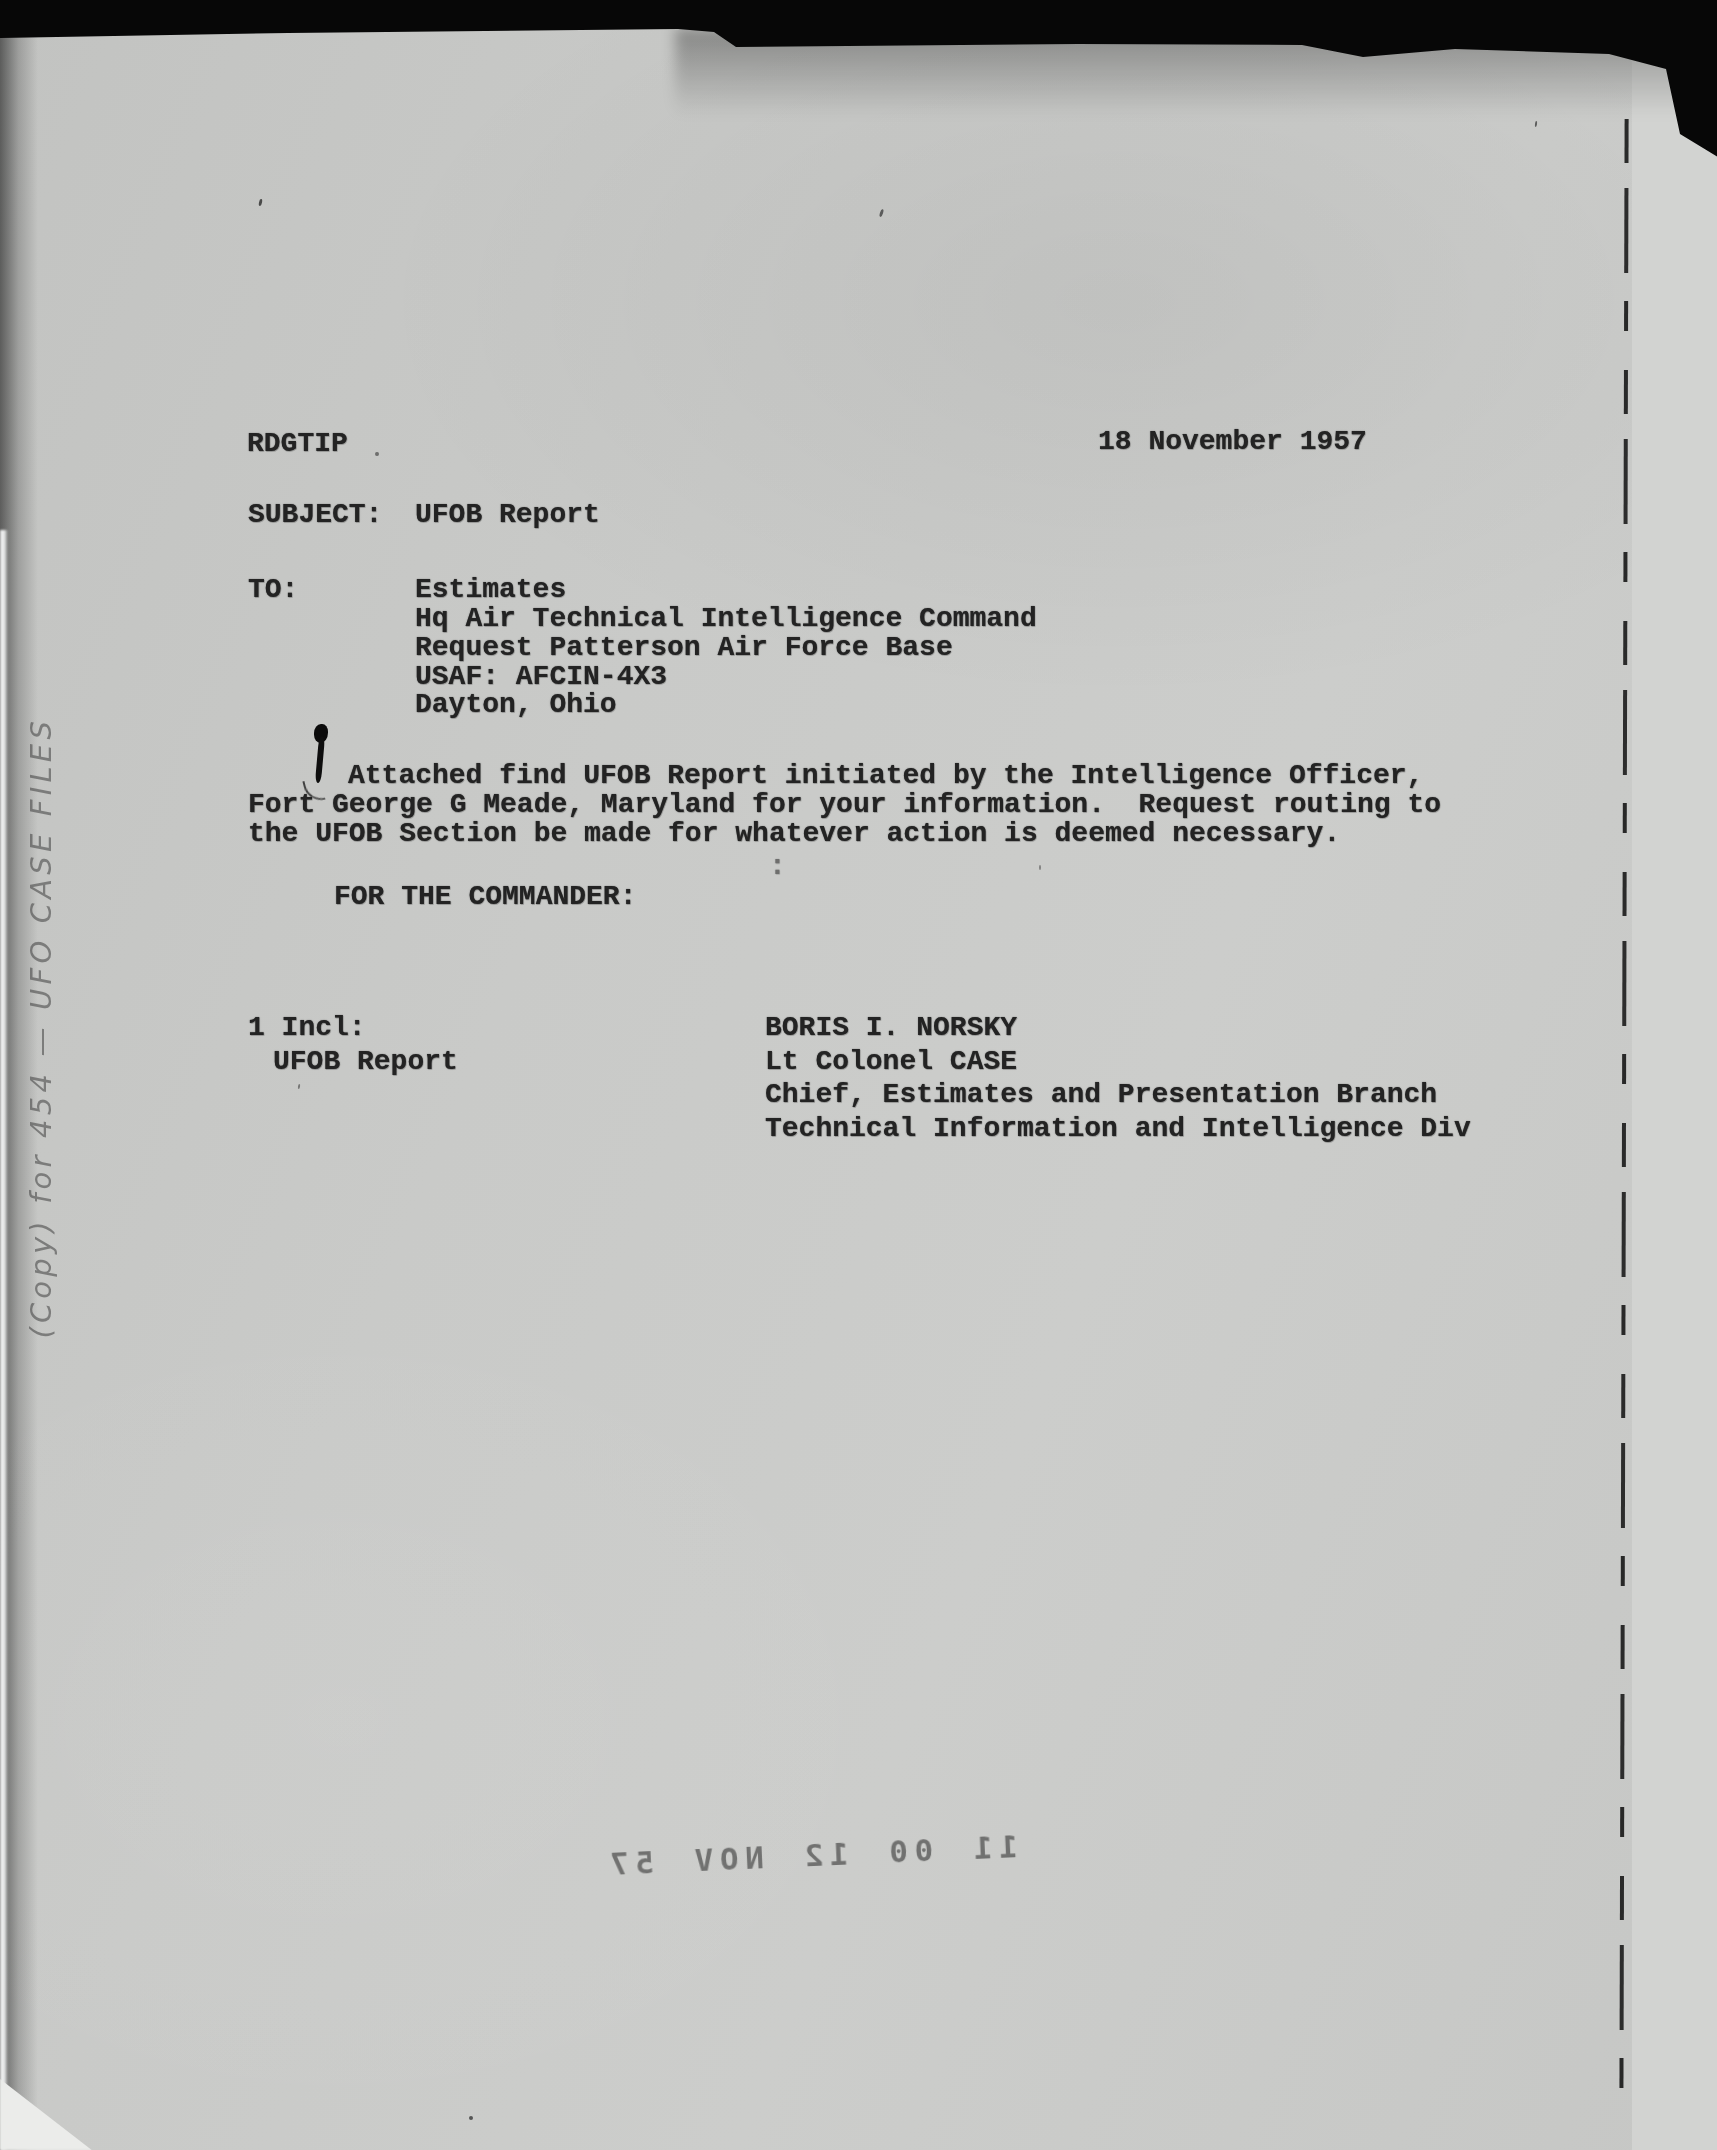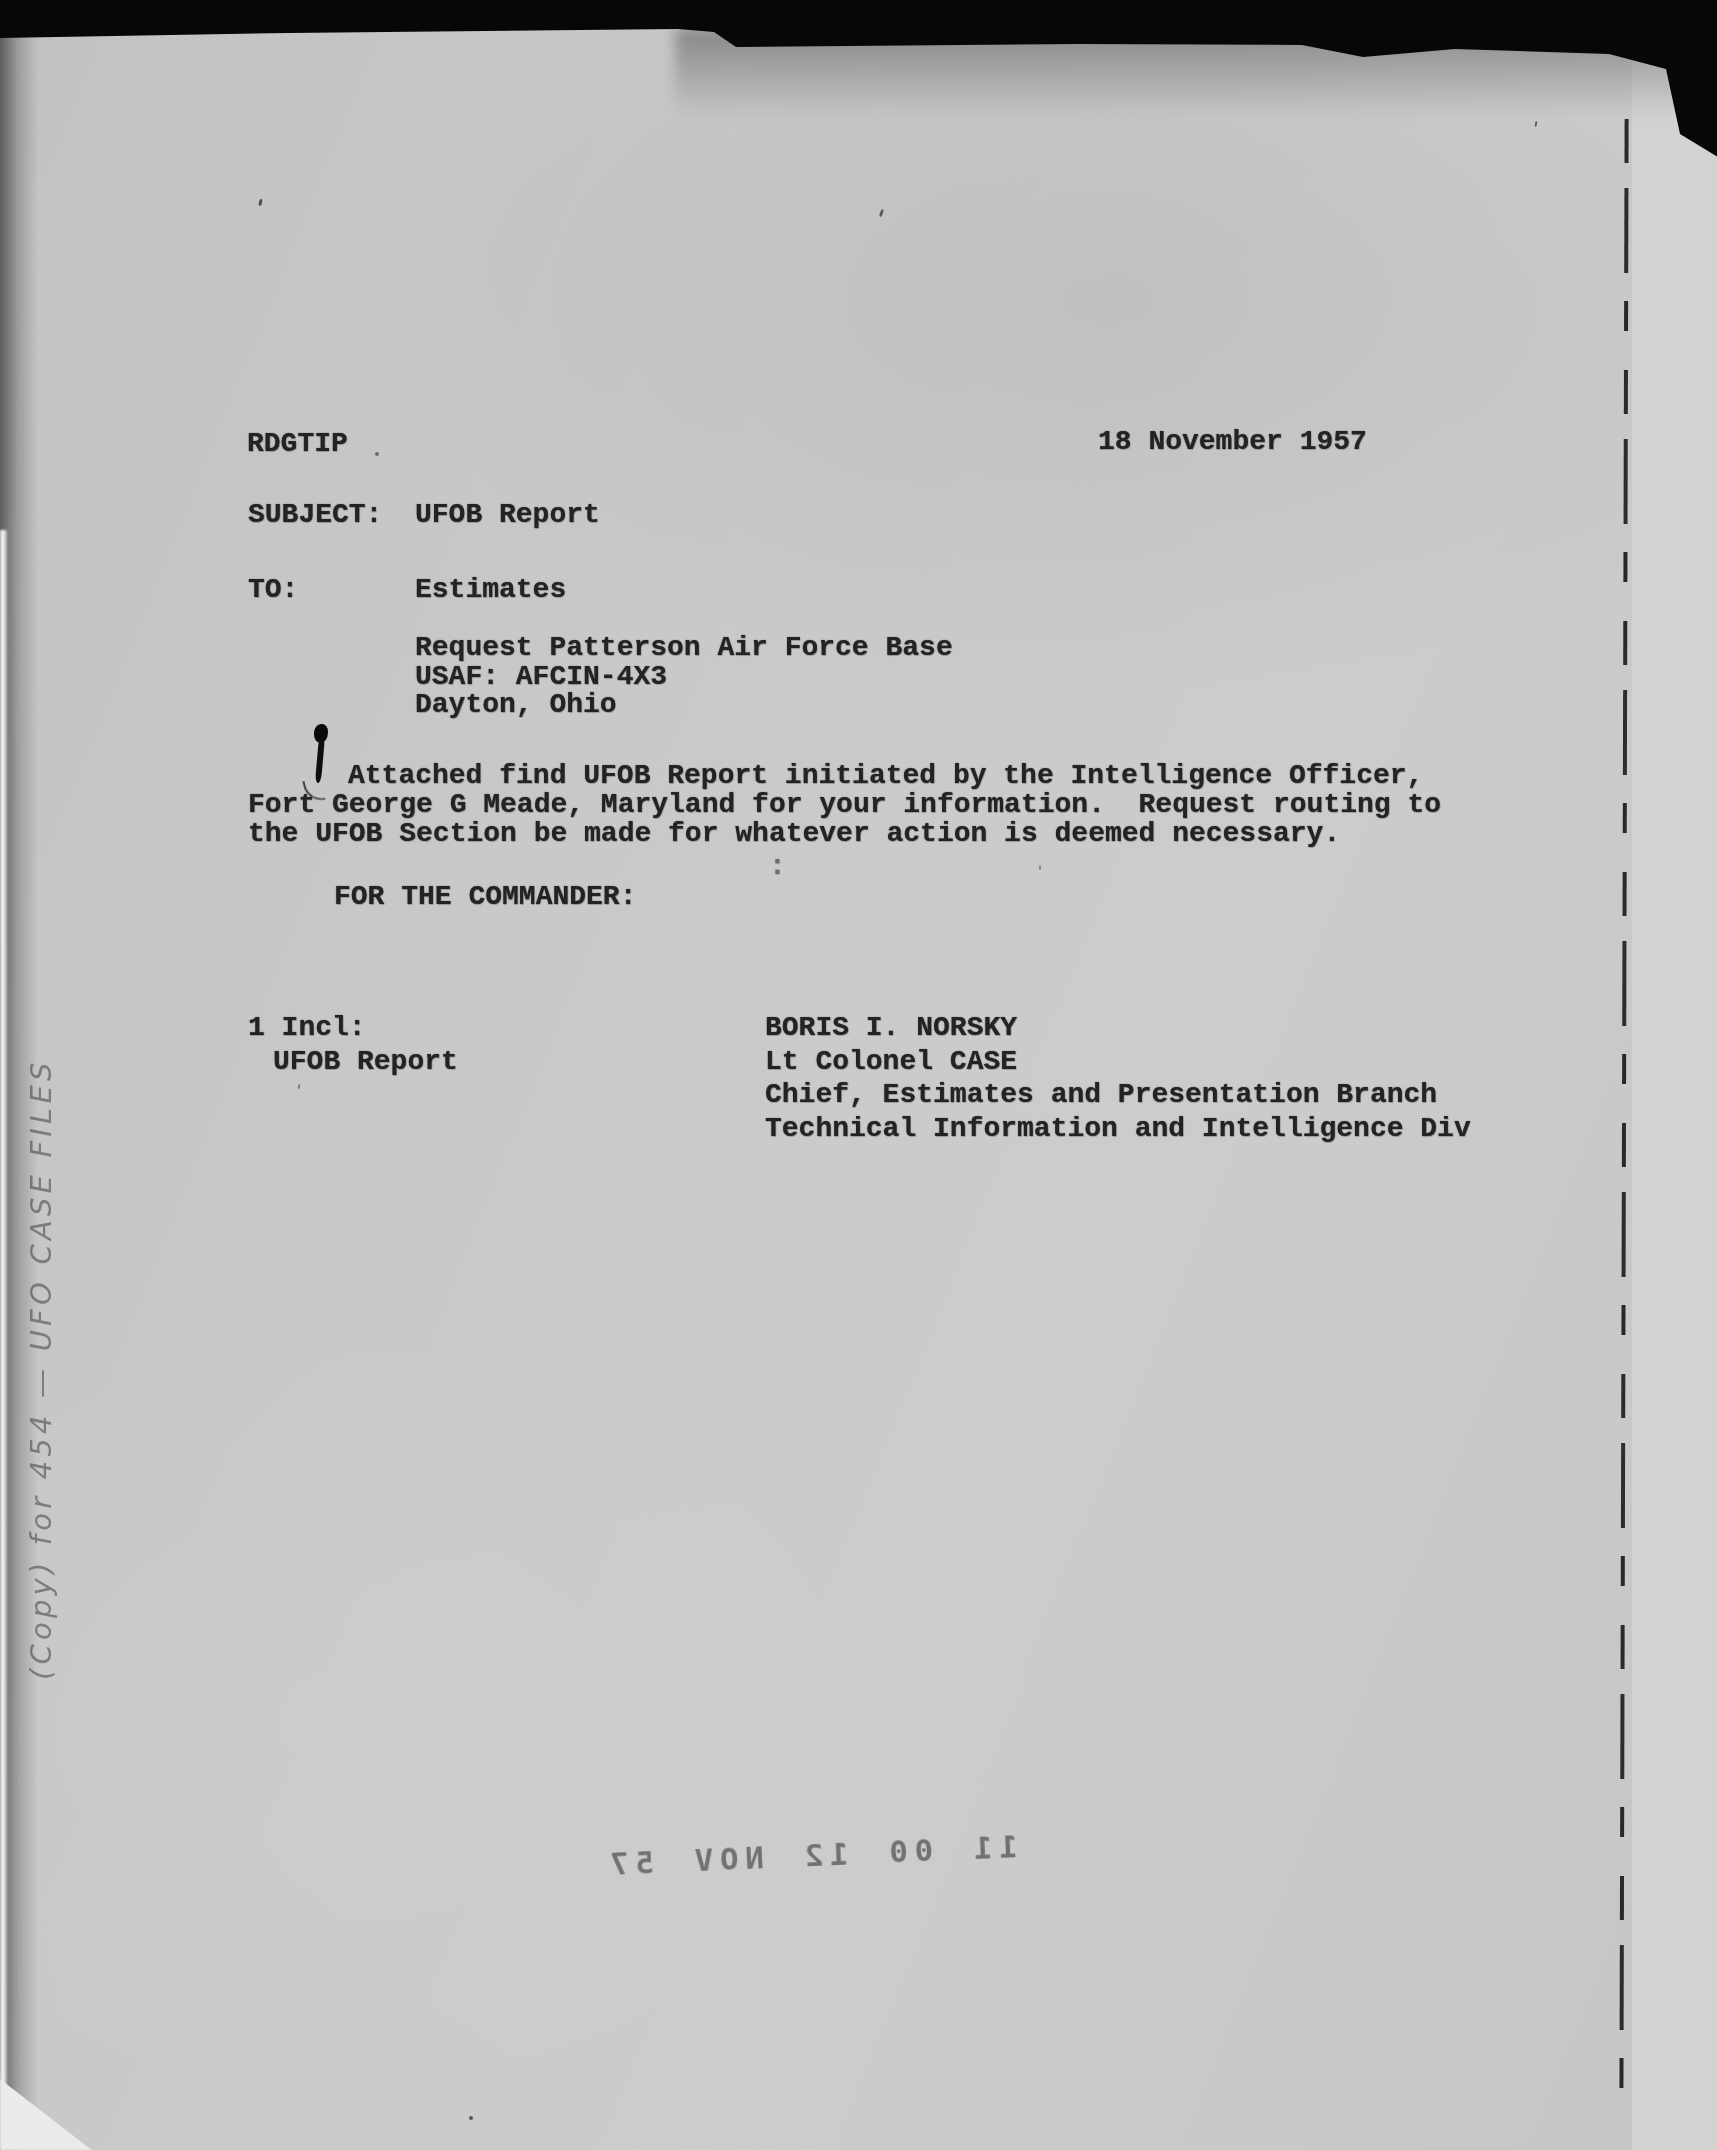--- a/index.html
+++ b/index.html
@@ -5,20 +5,21 @@
   html,body{margin:0;padding:0;background:#9a9c9b;}
   .scan{
     position:relative;
     width:1718px;height:2151px;
     overflow:hidden;
     background:
       radial-gradient(ellipse 1210px 651px at 65% 14%, rgba(0,0,0,0.05), rgba(0,0,0,0) 62%),
       radial-gradient(ellipse 1023px 744px at 20% 80%, rgba(255,255,255,0.05), rgba(255,255,255,0) 60%),
       linear-gradient(112deg,#c2c3c1 0%,#c9cac8 35%,#cccdcb 62%,#c6c7c5 100%);
     font-family:"Liberation Mono","DejaVu Sans Mono",monospace;
+    text-align:right;
   }
   
   .top-band{
     position:absolute;left:0;top:0;width:1718px;height:160px;
     background:#070707;z-index:6;
     clip-path:polygon(0 0,1718px 0,1718px 157px,1680px 134px,1666px 69px,1609px 54px,1455px 49px,1363px 57px,1302px 45px,1078px 44px,736px 47px,714px 32px,678px 29px,288px 33px,0 38px);
   }
   .top-band-shadow{
     position:absolute;left:675px;top:28px;width:1043px;height:88px;z-index:5;
     background:linear-gradient(180deg,rgba(0,0,0,0.32),rgba(0,0,0,0));
@@ -105,20 +106,21 @@
   <div class="dash-line"></div>
 
   <div class="type" style="left:247px;top:428px">RDGTIP</div>
   <div class="type" style="left:1098px;top:426px">18 November 1957</div>
 
   <div class="type" style="left:248px;top:499px">SUBJECT:</div>
   <div class="type" style="left:415px;top:499px">UFOB Report</div>
 
   <div class="type" style="left:248px;top:574px">TO:</div>
   <div class="type" style="left:415px;top:574px">Estimates</div>
+  <div class="type" style="left:415px;top:603px">Hq Air Technical Intelligence Command</div>
   <div class="type" style="left:415px;top:632px">Request Patterson Air Force Base</div>
   <div class="type" style="left:415px;top:661px">USAF: AFCIN-4X3</div>
   <div class="type" style="left:415px;top:689px">Dayton, Ohio</div>
 
   <div class="blot">
     <div class="blot-head"></div>
     <div class="blot-stroke"></div>
     <div class="blot-tail"></div>
   </div>
 

